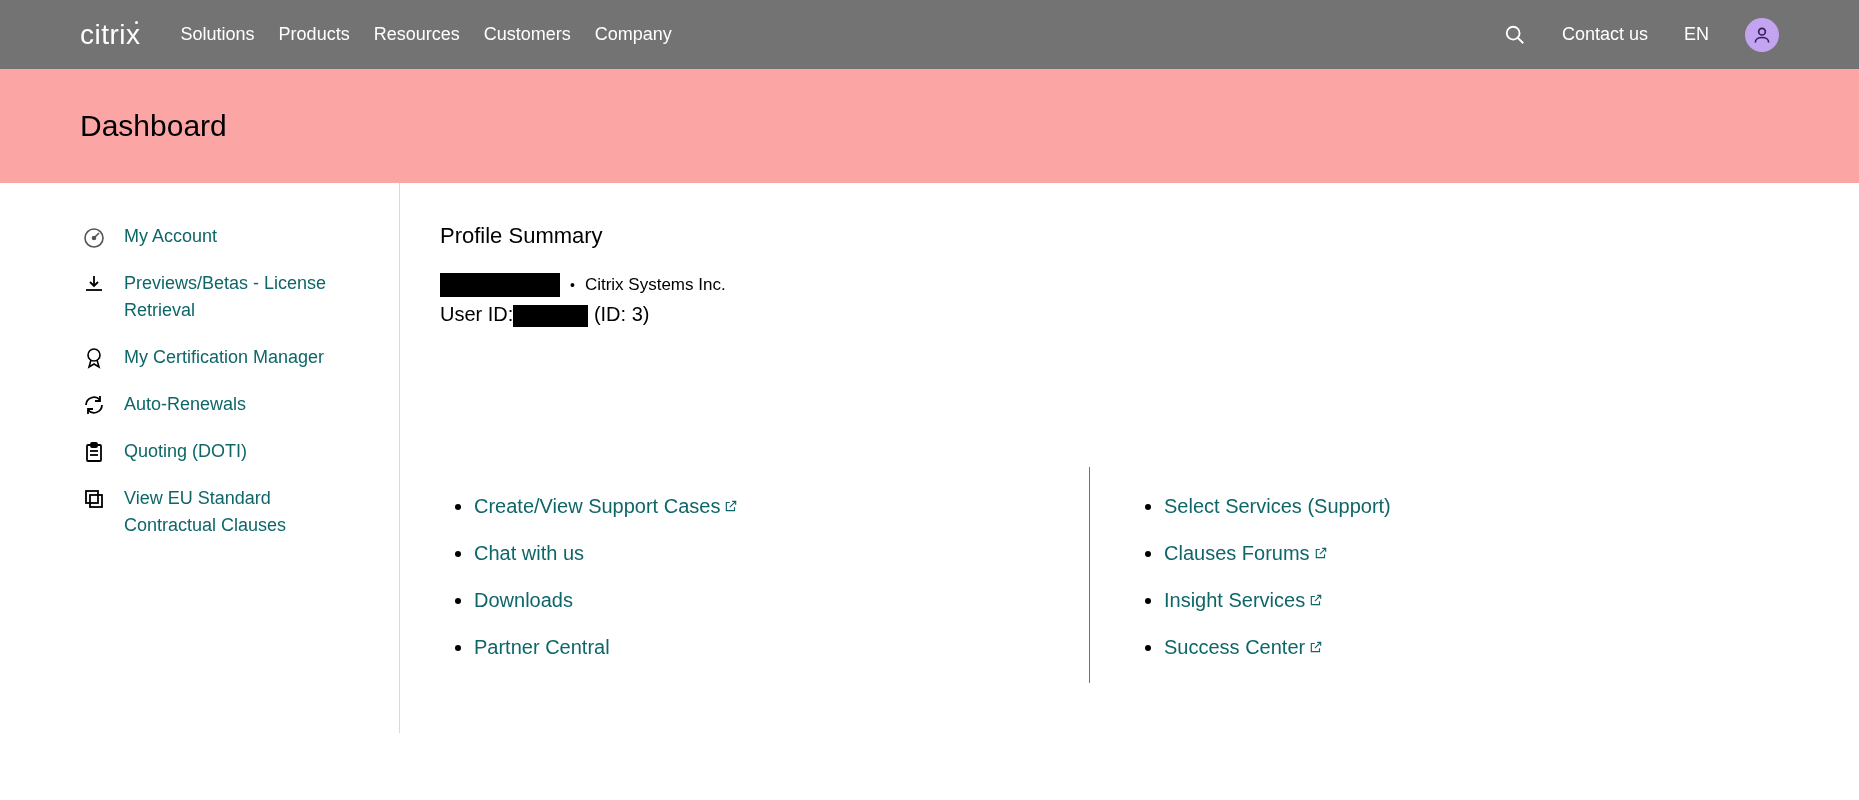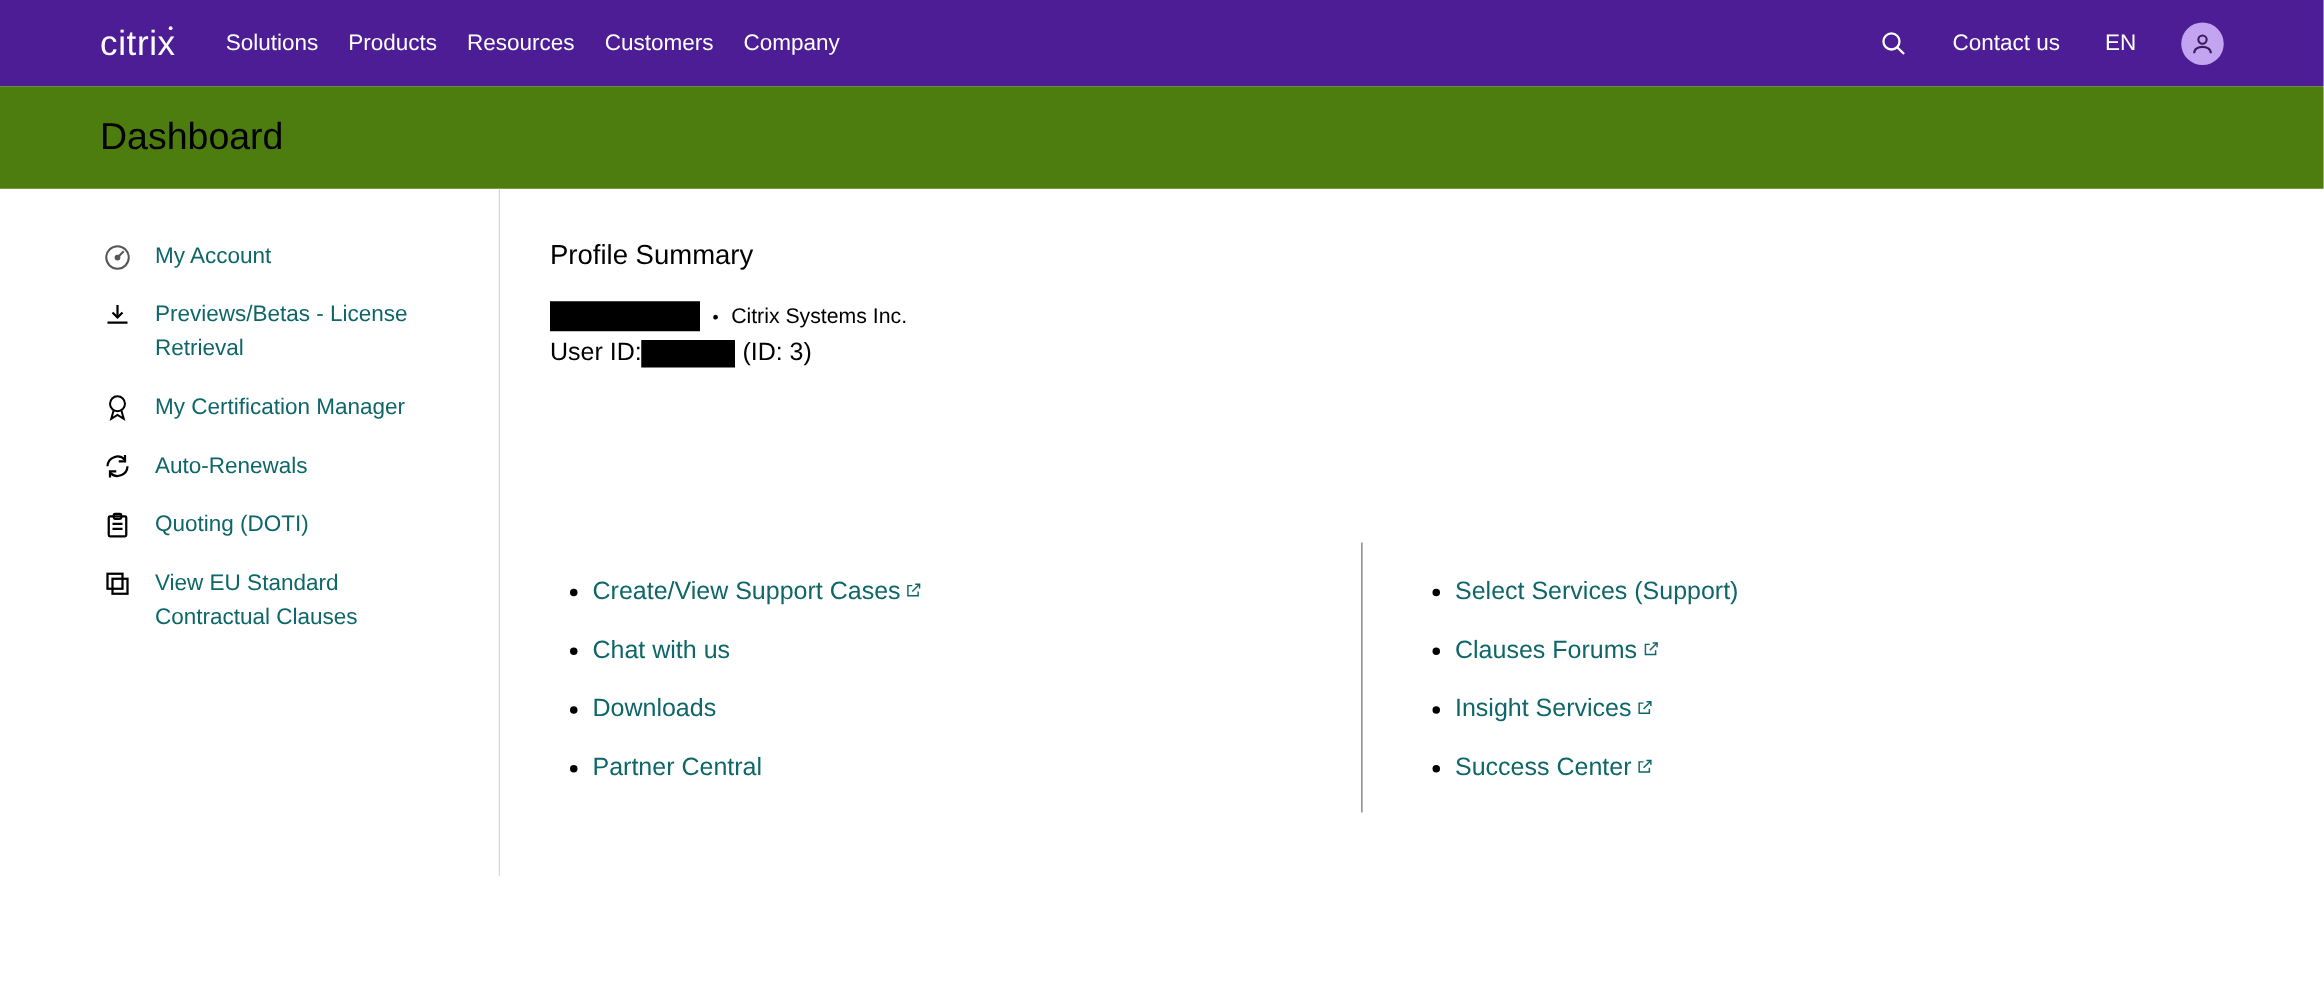--- a/index.html
+++ b/index.html
@@ -1,20 +1,20 @@
 <!DOCTYPE html>
 <html><head>
 <meta charset="utf-8">
 <style>
   * { margin: 0; padding: 0; box-sizing: border-box; }
   body { font-family: -apple-system, BlinkMacSystemFont, "Segoe UI", Arial, sans-serif; background: #fff; color: #000; }
 
   
   .topbar {
-    background: #4c1d95;
+    background: #737373;
     height: 69px;
     display: flex;
     align-items: center;
     padding: 0 80px;
     color: #fff;
   }
   .logo {
     font-weight: 300;
     font-size: 28px;
     letter-spacing: 0.5px;
@@ -36,22 +36,22 @@
   .search-icon svg, .avatar-circle svg { display: block; }
   .avatar-circle {
     width: 34px; height: 34px; border-radius: 50%;
     background: #c3a4f0;
     display: flex; align-items: center; justify-content: center;
   }
   .contact, .lang { font-size: 18px; cursor: pointer; }
 
   
   .subheader {
-    background: #4d7c0f;
-    padding: 24px 80px;
+    background: #fca5a5;
+    padding: 40px 80px;
   }
   .subheader h1 {
     font-size: 30px;
     font-weight: 400;
     color: #000;
   }
 
   
   .layout {
     display: flex;

